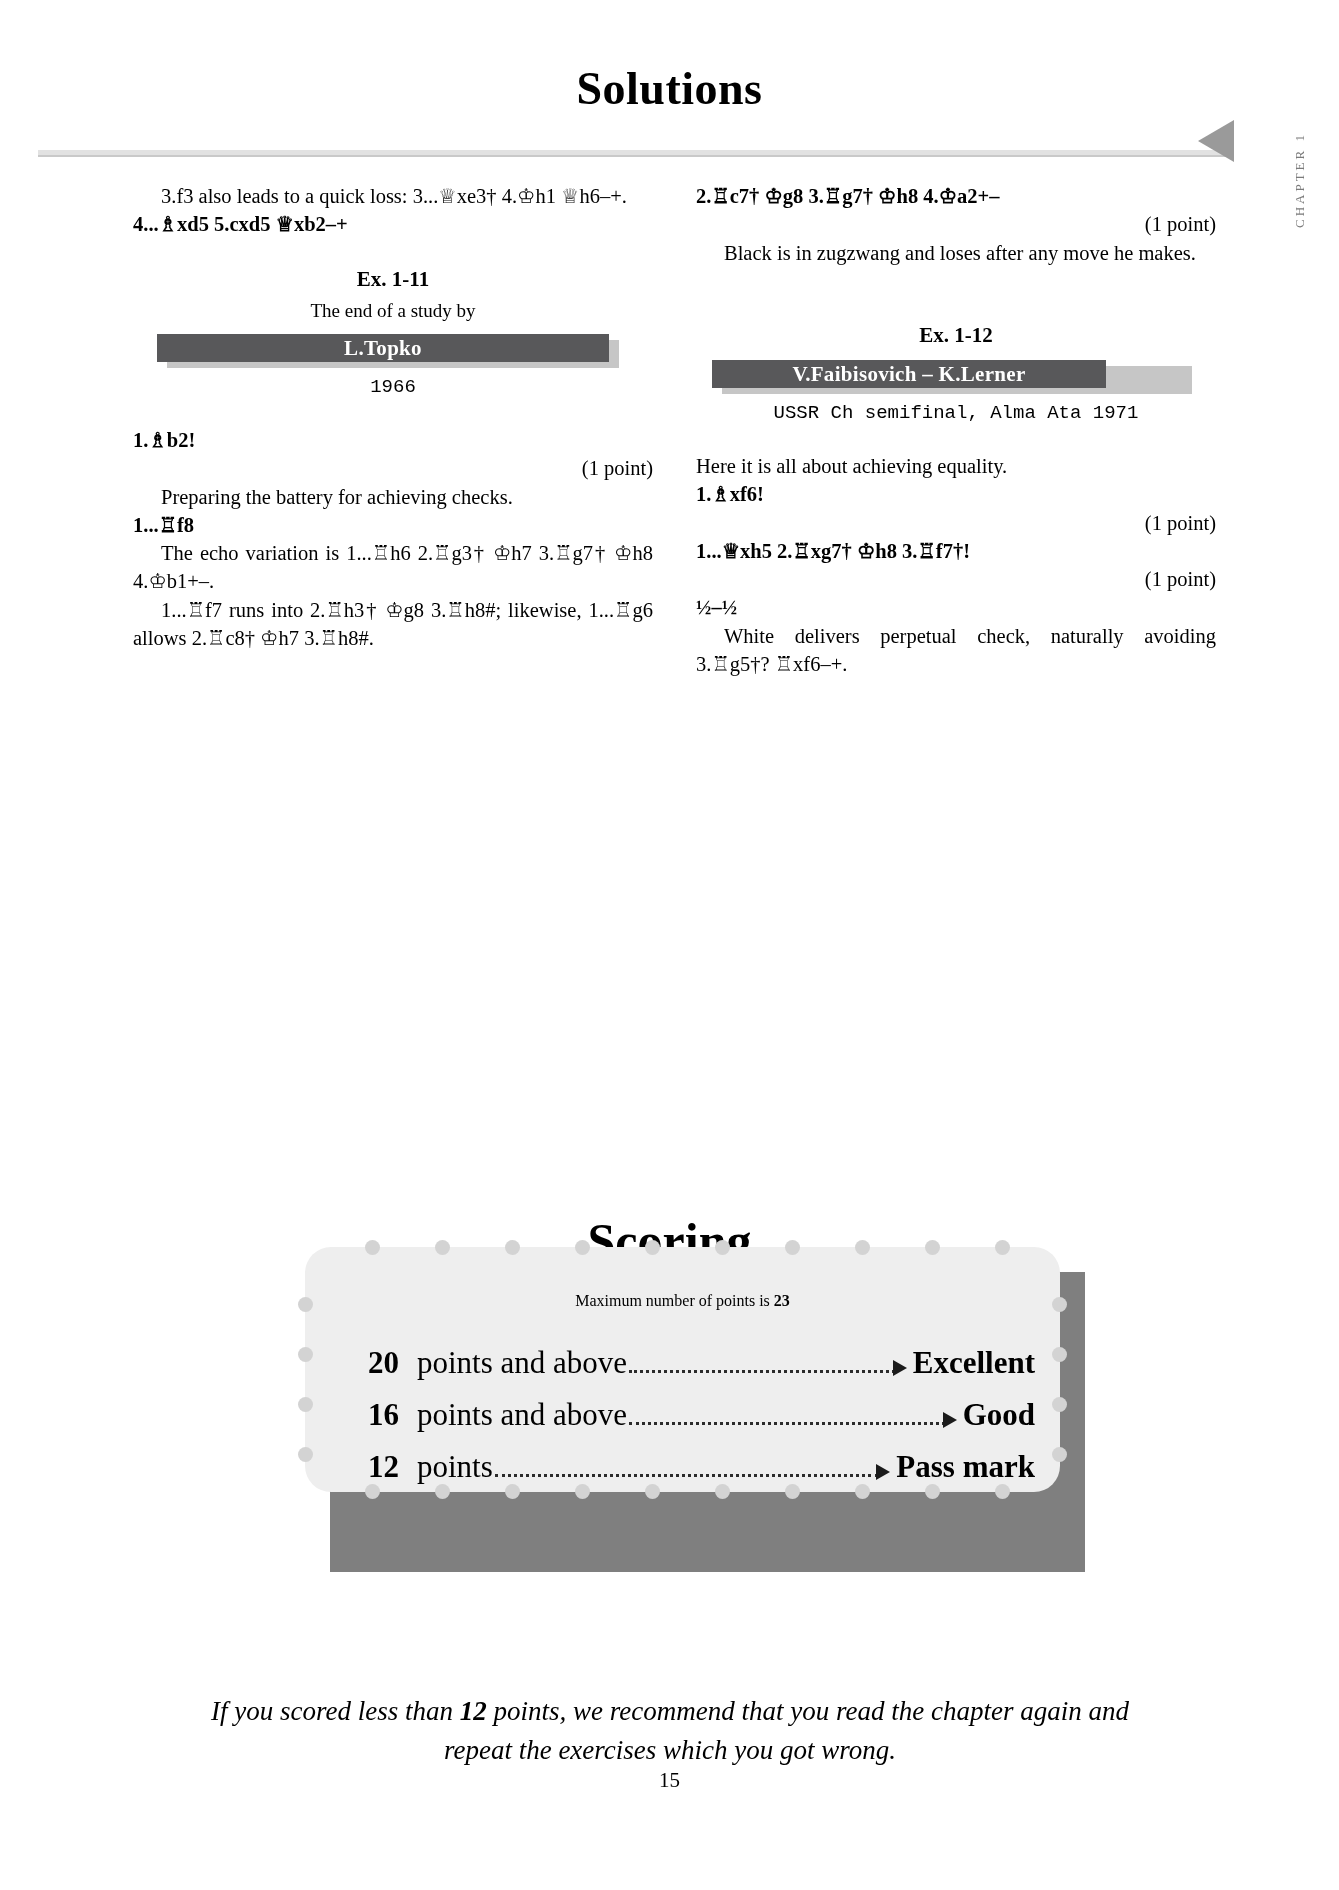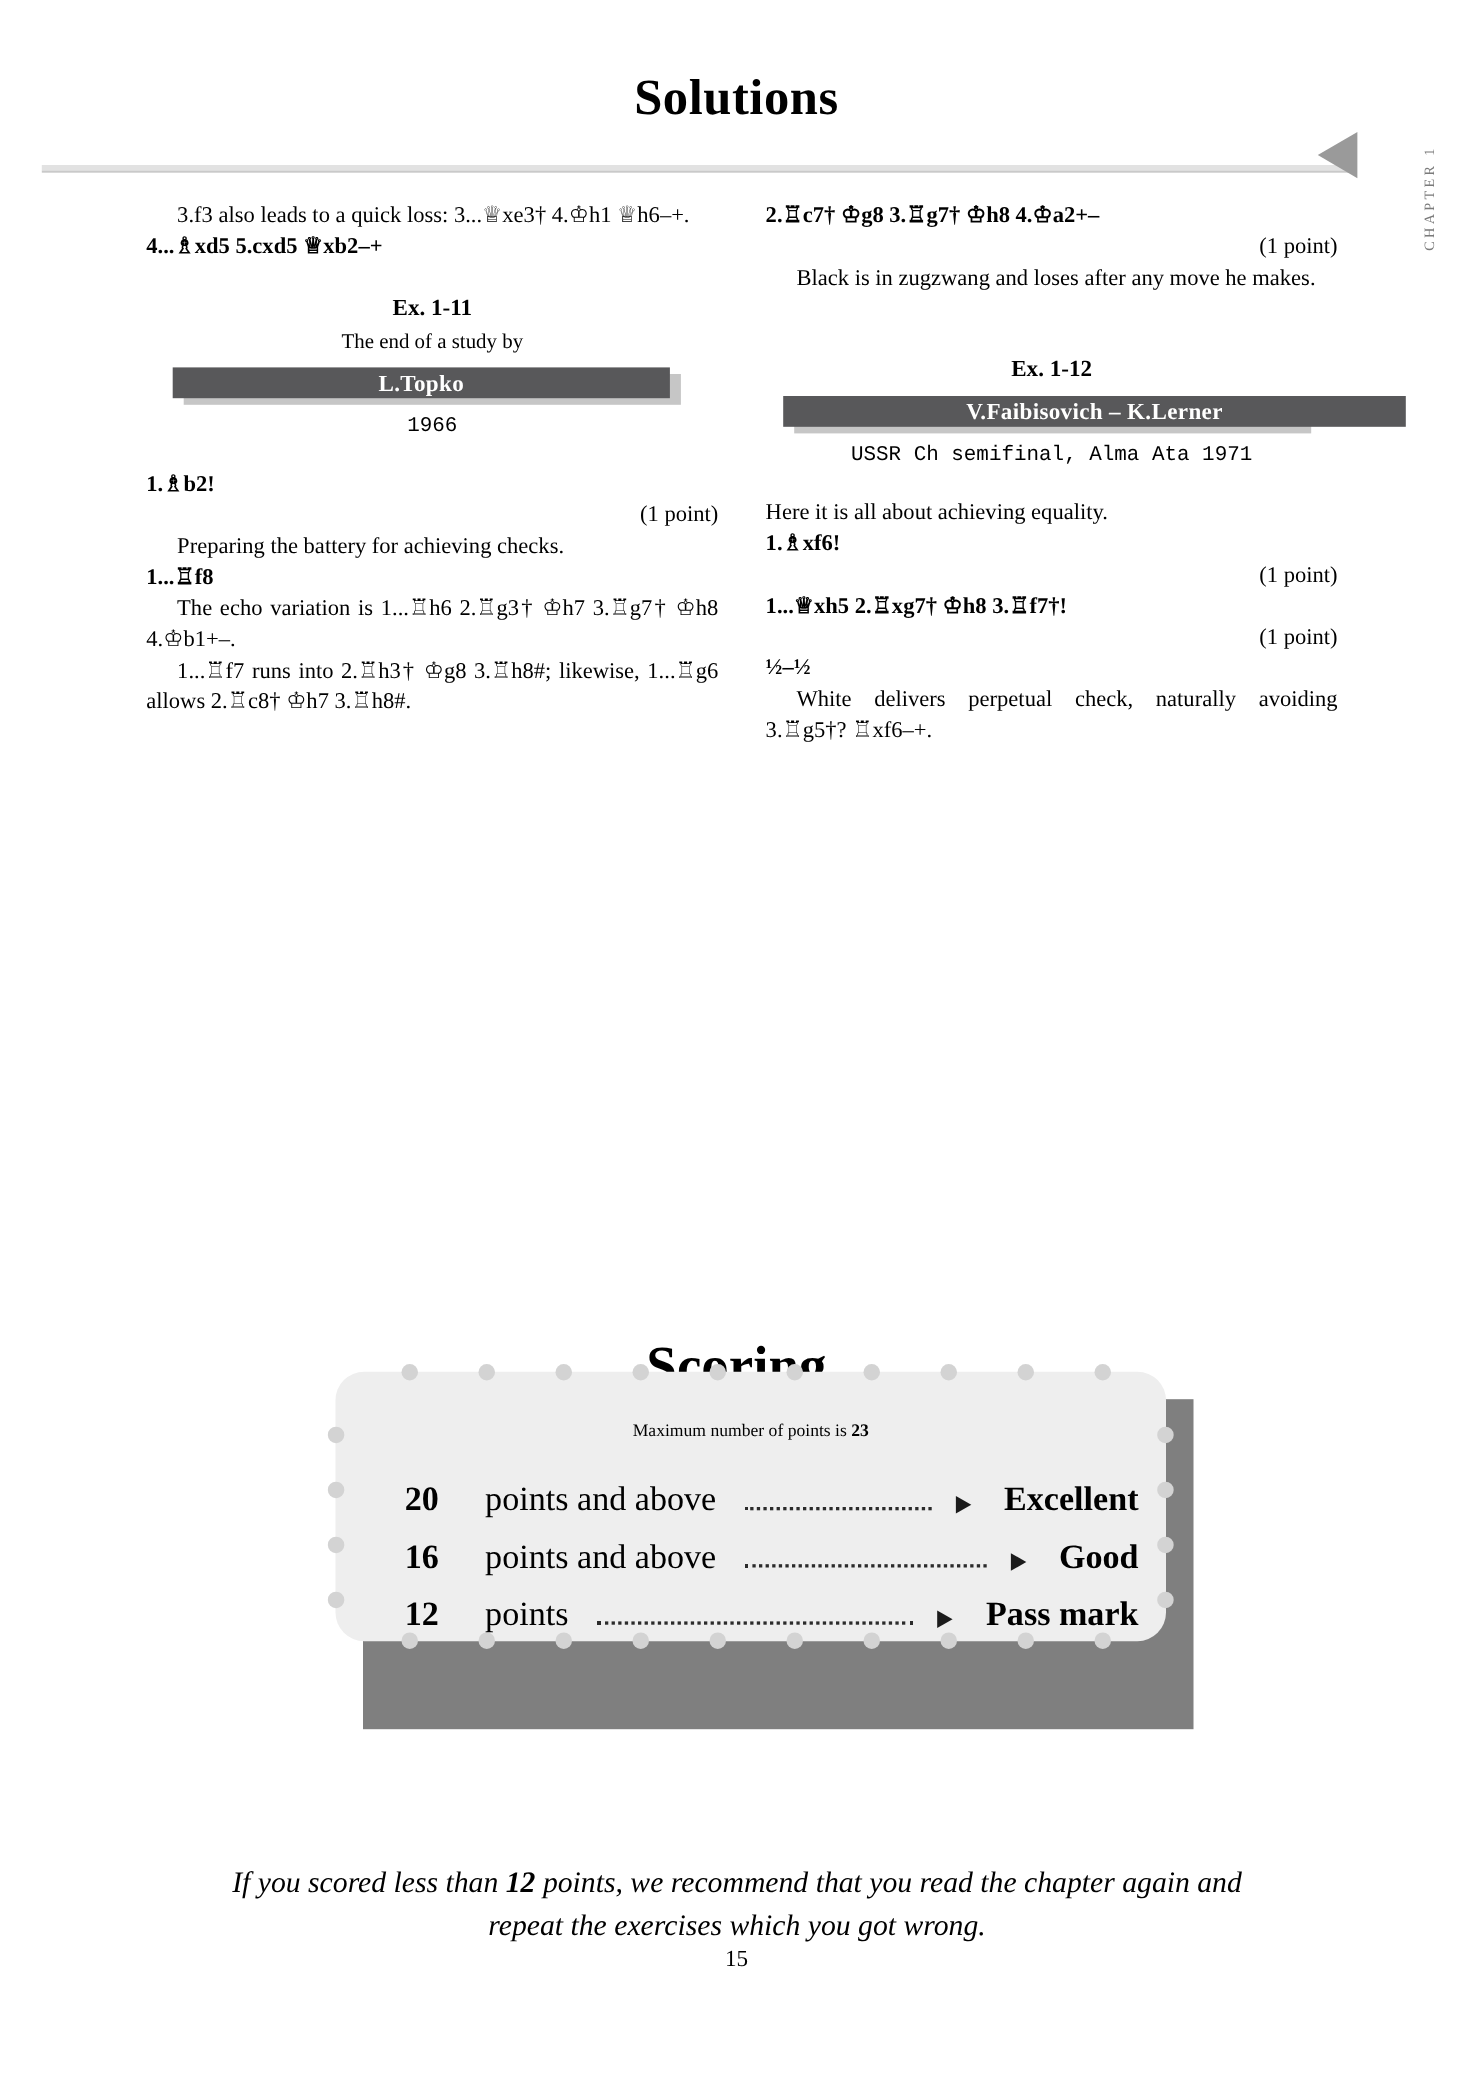--- a/index.html
+++ b/index.html
@@ -128,21 +128,21 @@
     left: 24px; top: 0;
     width: 452px; height: 28px;
     background: #58585a;
     color: #ffffff;
     font-weight: bold;
     font-size: 21px;
     text-align: center;
     line-height: 28px;
     letter-spacing: 0.3px;
   }
-  .name-bar.wide { width: 566px; left: 16px; }
+  .name-bar.wide { width: 394px; left: 16px; }
   .name-bar-shadow.wide { width: 470px; left: 26px; }
 
   .year {
     text-align: center;
     font-size: 19px;
     margin: 6px 0 0 0;
     font-family: Liberation Mono, monospace;
   }
 
   
@@ -189,21 +189,20 @@
     font-size: 16px;
   }
   .score-row {
     position: absolute;
     left: 345px;
     width: 690px;
     height: 50px;
     display: flex;
     align-items: baseline;
     font-size: 31px;
-    gap: 24px;
   }
   .score-num {
     font-weight: bold;
     font-size: 31px;
     width: 54px;
     text-align: right;
   }
   .score-label {
     margin-left: 18px;
     white-space: nowrap;

